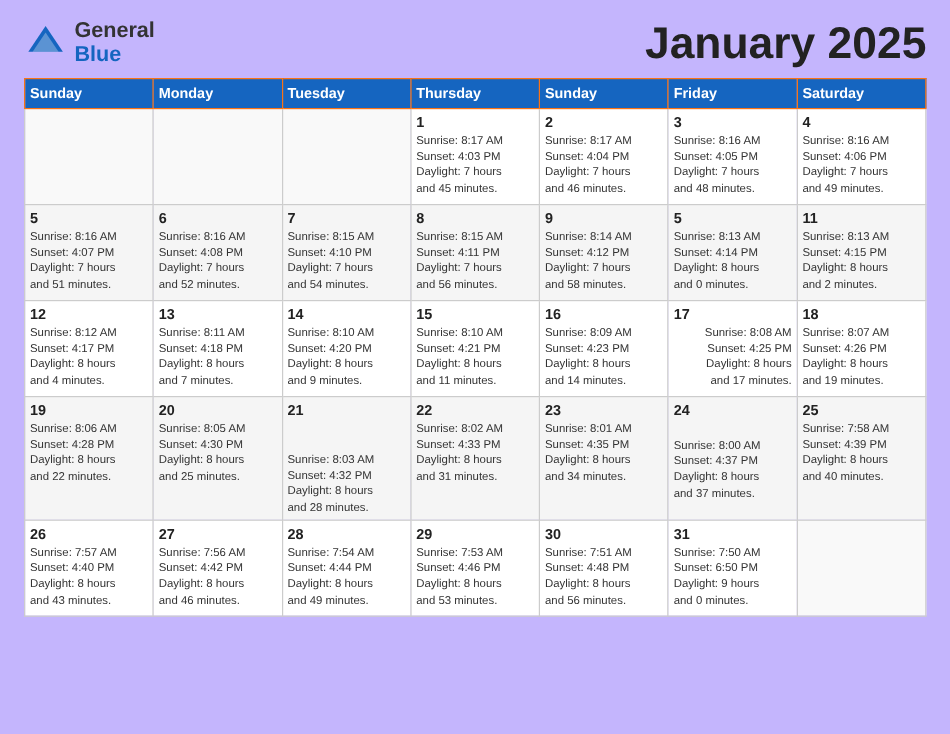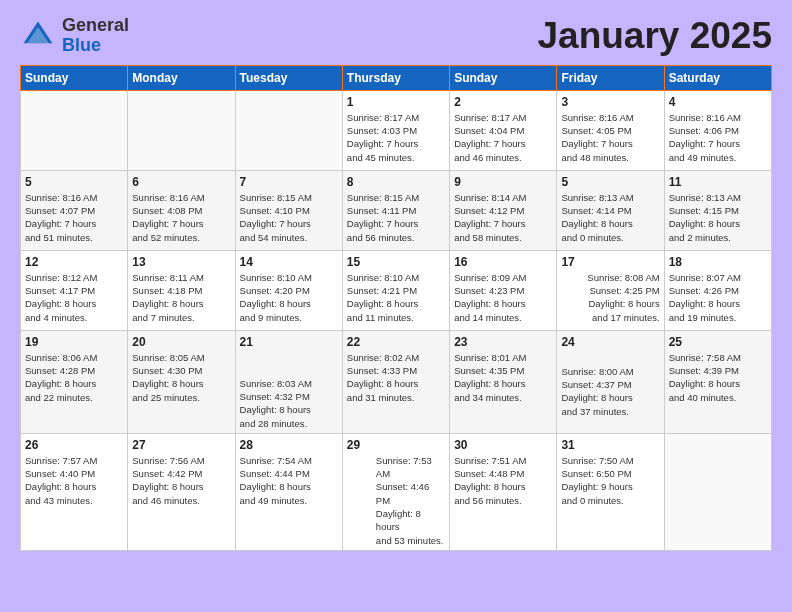--- a/index.html
+++ b/index.html
@@ -328,21 +328,21 @@
           </td>
           <td>
             <div class="day-number">28</div>
             <div class="day-info" style="white-space: pre-line;">Sunrise: 7:54 AM
 Sunset: 4:44 PM
 Daylight: 8 hours
 and 49 minutes.</div>
           </td>
           <td>
             <div class="day-number">29</div>
-            <div class="day-info" style="white-space: pre-line; margin-left: 29px;">Sunrise: 7:53 AM
+            <div class="day-info" style="white-space: pre-line;">Sunrise: 7:53 AM
 Sunset: 4:46 PM
 Daylight: 8 hours
 and 53 minutes.</div>
           </td>
           <td>
             <div class="day-number">30</div>
             <div class="day-info" style="white-space: pre-line;">Sunrise: 7:51 AM
 Sunset: 4:48 PM
 Daylight: 8 hours
 and 56 minutes.</div>

